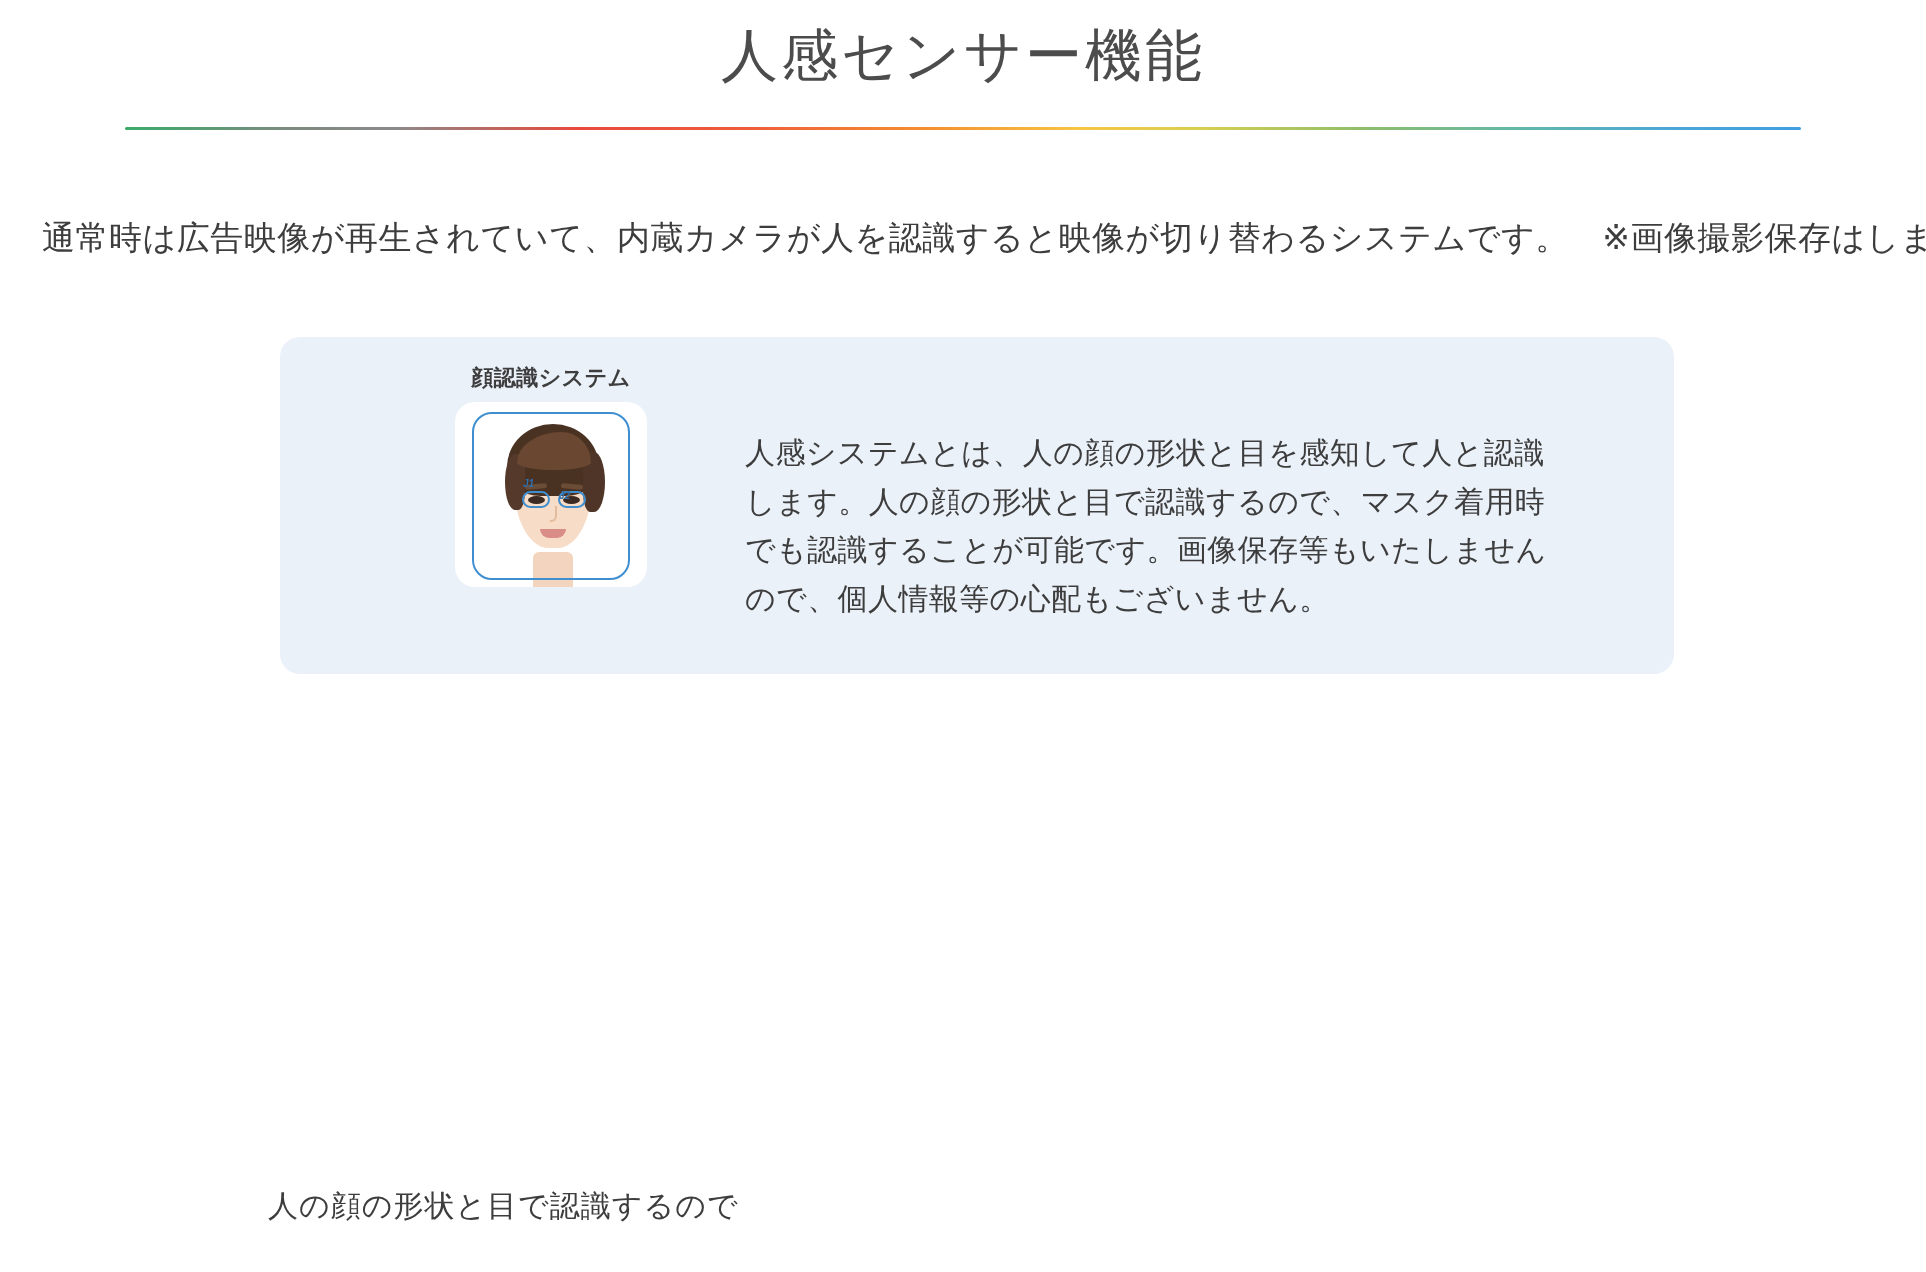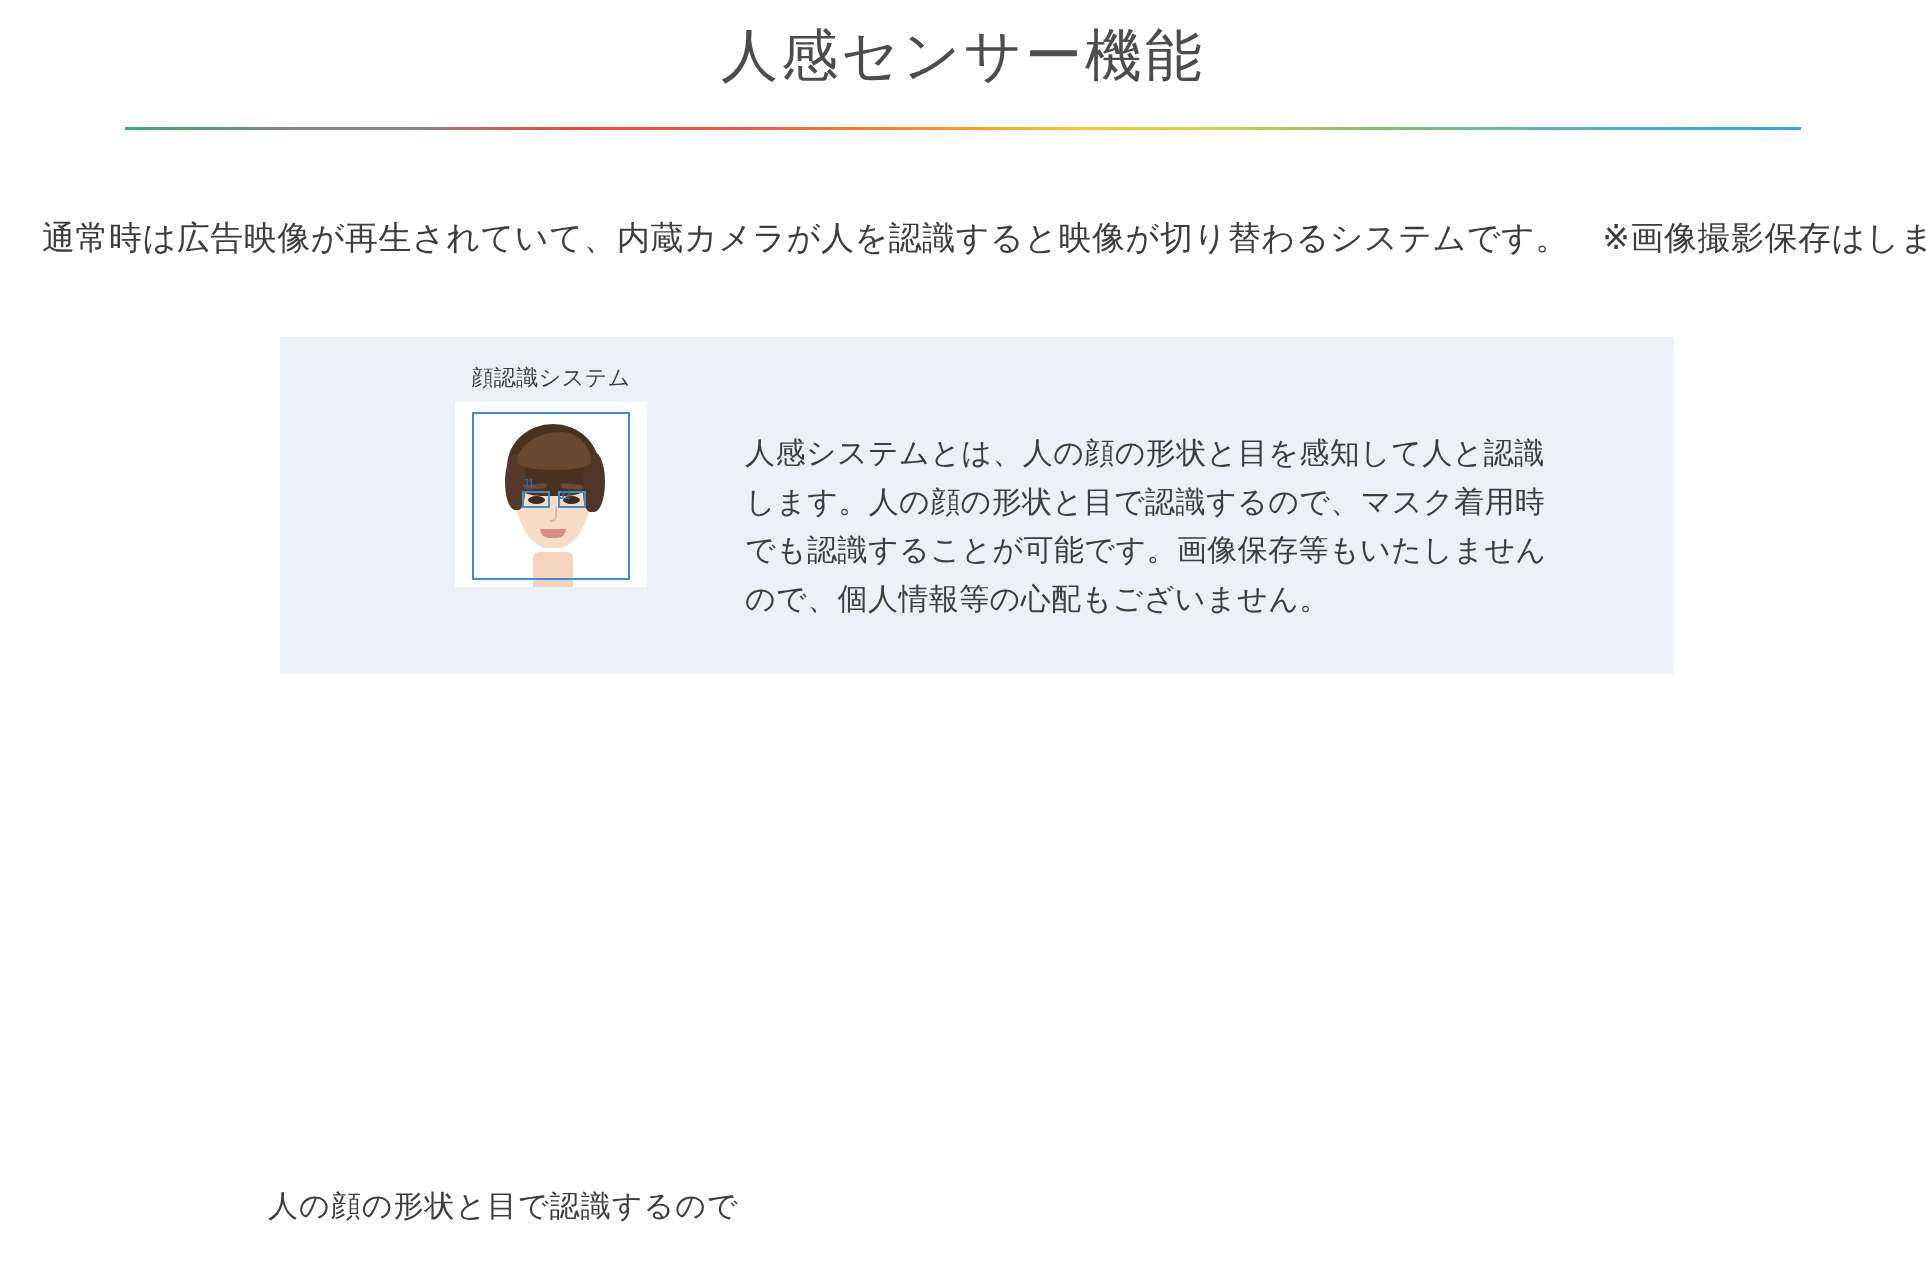--- a/index.html
+++ b/index.html
@@ -1,15 +1,15 @@
 <!DOCTYPE html>
 <html><head>
 <meta charset="utf-8">
 <style>
-  * { box-sizing: border-box; margin: 0; padding: 0; }
+  * { box-sizing: border-box; margin: 0; padding: 0; border-radius: 20px; }
   html, body {
     width: 1926px; height: 1272px;
     background: #ffffff;
     font-family: "Liberation Sans", "DejaVu Sans", sans-serif;
     color: #4a4a4a;
     overflow: hidden;
   }
   .page { position: relative; width: 1926px; height: 1272px; }
 
   
@@ -38,25 +38,25 @@
     position: absolute; left: 280px; top: 337px;
     width: 1394px; height: 337px;
     background: #ebf1f9;
   }
   .face-block {
     position: absolute; left: 455px; top: 363px;
     width: 192px; text-align: center;
   }
   .face-caption {
     font-size: 22px; color: #3d3d3d; letter-spacing: 0.5px;
-    margin-bottom: 9px; white-space: nowrap;
+    margin-bottom: 9px; white-space: nowrap; font-weight: bold;
   }
   .face-photo {
     position: relative; width: 192px; height: 185px;
-    background: #ffffff; overflow: hidden;
+    background: #ffffff; overflow: hidden; font-style: italic;
   }
   
   .f-neck { position: absolute; left: 78px; top: 150px; width: 40px; height: 40px; background: #f3d5bf; border-radius: 6px; }
   .f-head { position: absolute; left: 58px; top: 28px; width: 80px; height: 118px; background: #f7ddc8; border-radius: 48% 48% 44% 44% / 40% 40% 58% 58%; }
   .f-ear-l { position: absolute; left: 51px; top: 76px; width: 13px; height: 24px; background: #f2d0b6; border-radius: 50%; }
   .f-ear-r { position: absolute; left: 132px; top: 76px; width: 13px; height: 24px; background: #f2d0b6; border-radius: 50%; }
   .f-hair { position: absolute; left: 52px; top: 22px; width: 92px; height: 72px; background: #4a3223;
             border-radius: 52% 52% 38% 38% / 62% 62% 38% 38%; }
   .f-hair-side-l { position: absolute; left: 50px; top: 52px; width: 20px; height: 56px; background: #55392a; border-radius: 60% 20% 40% 60%; }
   .f-hair-side-r { position: absolute; left: 128px; top: 50px; width: 22px; height: 60px; background: #4f3527; border-radius: 20% 60% 60% 40%; }

